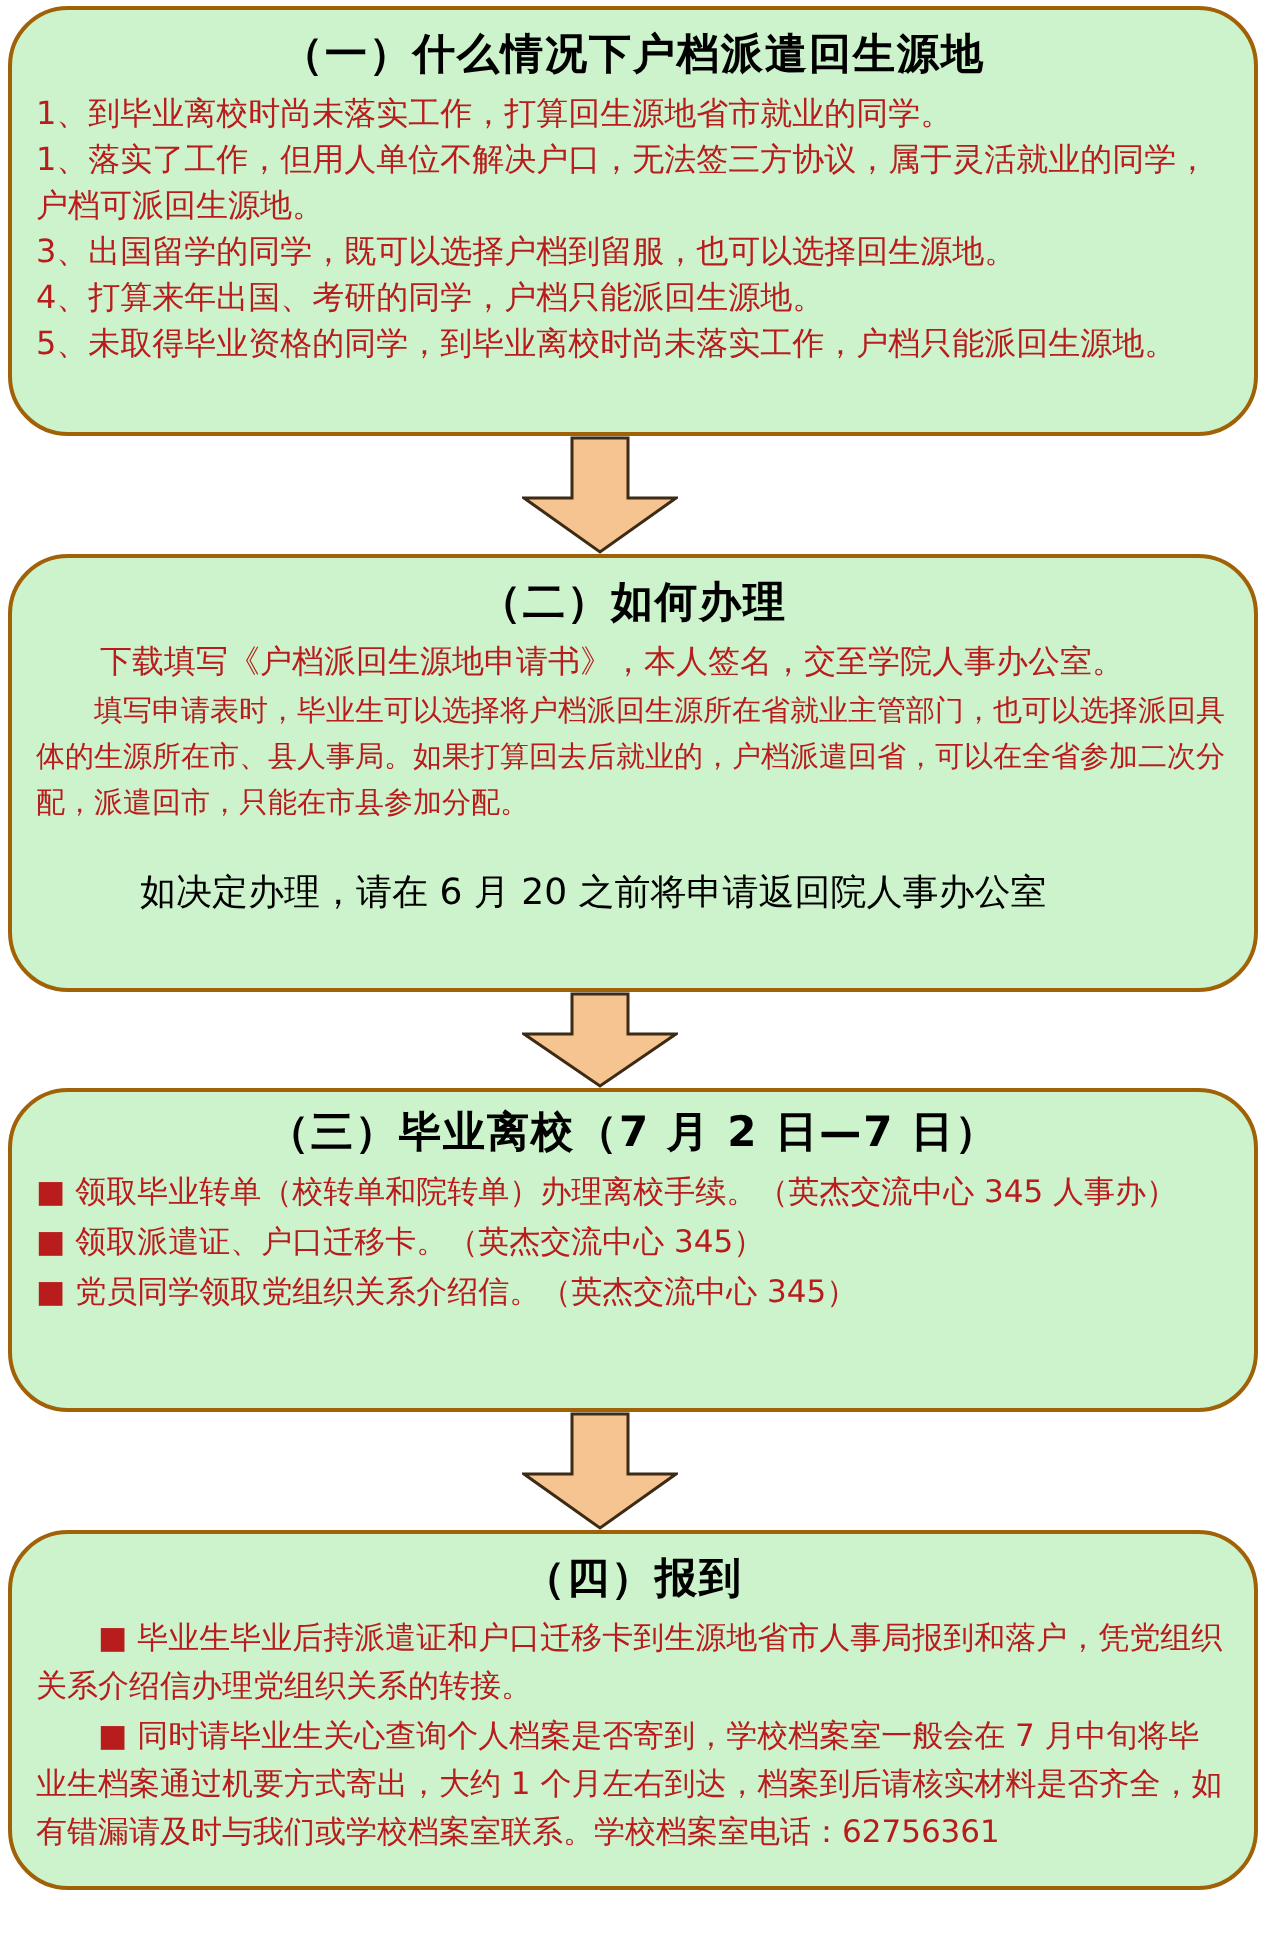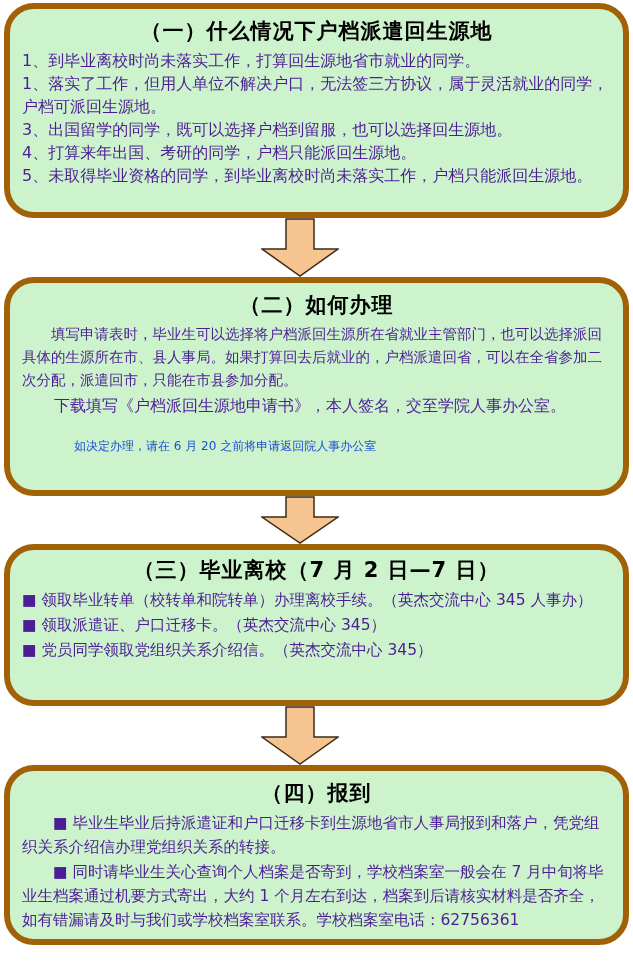--- a/index.html
+++ b/index.html
@@ -10,41 +10,41 @@
   }
   .page {
     width: 633px;
     min-height: 973px;
     padding-top: 3px;
     background: #ffffff;
   }
   .box {
     margin: 0 4px;
     background: #ccf3cc;
-    border: 6px solid #a16207;
+    border: 2px solid #a16207;
     border-radius: 30px;
     padding: 8px 12px 6px 12px;
     overflow: hidden;
   }
   .box h2 {
     text-align: center;
     color: #000000;
     font-size: 21px;
     font-weight: bold;
     letter-spacing: 1px;
     line-height: 28px;
     margin-bottom: 4px;
   }
-  .blue { color: #4c1d95; }
+  .blue { color: #b91c1c; }
   .box1 { height: 215px; }
   .box1 p { font-size: 16px; line-height: 23px; }
   .box2 { height: 219px; }
   .box2 .p1 { font-size: 16px; line-height: 24px; text-indent: 2em; margin-top: 2px; }
   .box2 .p2 { font-size: 14.5px; line-height: 23px; text-indent: 2em; margin-top: 2px; }
-  .box2 .note { color: #1d4ed8; font-size: 12px; margin-top: 20px; margin-left: 52px; }
+  .box2 .note { color: #000000; font-size: 18px; margin-top: 20px; margin-left: 52px; }
   .box3 { height: 162px; padding-top: 6px; }
   .box3 p { font-size: 15.5px; line-height: 25px; }
   .box4 { height: 180px; }
   .box4 p { font-size: 15.5px; line-height: 24px; text-indent: 2em; margin-top: 1px; }
   .arrow {
     display: flex;
     justify-content: center;
     align-items: center;
     line-height: 0;
     transform: translateX(-17px);
@@ -68,22 +68,22 @@
   </section>
 
   <div class="arrow arrow-1">
     <svg width="78" height="59" viewBox="0 0 78 59" xmlns="http://www.w3.org/2000/svg">
       <polygon points="25,1 53,1 53,31 77,31 39,58 1,31 25,31" fill="#f6c491" stroke="#3d2b15" stroke-width="1.5" stroke-linejoin="miter"></polygon>
     </svg>
   </div>
 
   <section class="box box2">
     <h2>（二）如何办理</h2>
+    <p class="blue p1">下载填写《户档派回生源地申请书》，本人签名，交至学院人事办公室。</p>
     <p class="blue p2">填写申请表时，毕业生可以选择将户档派回生源所在省就业主管部门，也可以选择派回具体的生源所在市、县人事局。如果打算回去后就业的，户档派遣回省，可以在全省参加二次分配，派遣回市，只能在市县参加分配。</p>
-    <p class="blue p1">下载填写《户档派回生源地申请书》，本人签名，交至学院人事办公室。</p>
     <p class="note">如决定办理，请在 6 月 20 之前将申请返回院人事办公室</p>
   </section>
 
   <div class="arrow arrow-2">
     <svg width="78" height="48" viewBox="0 0 78 48" xmlns="http://www.w3.org/2000/svg">
       <polygon points="25,1 53,1 53,21 77,21 39,47 1,21 25,21" fill="#f6c491" stroke="#3d2b15" stroke-width="1.5" stroke-linejoin="miter"></polygon>
     </svg>
   </div>
 
   <section class="box box3">

